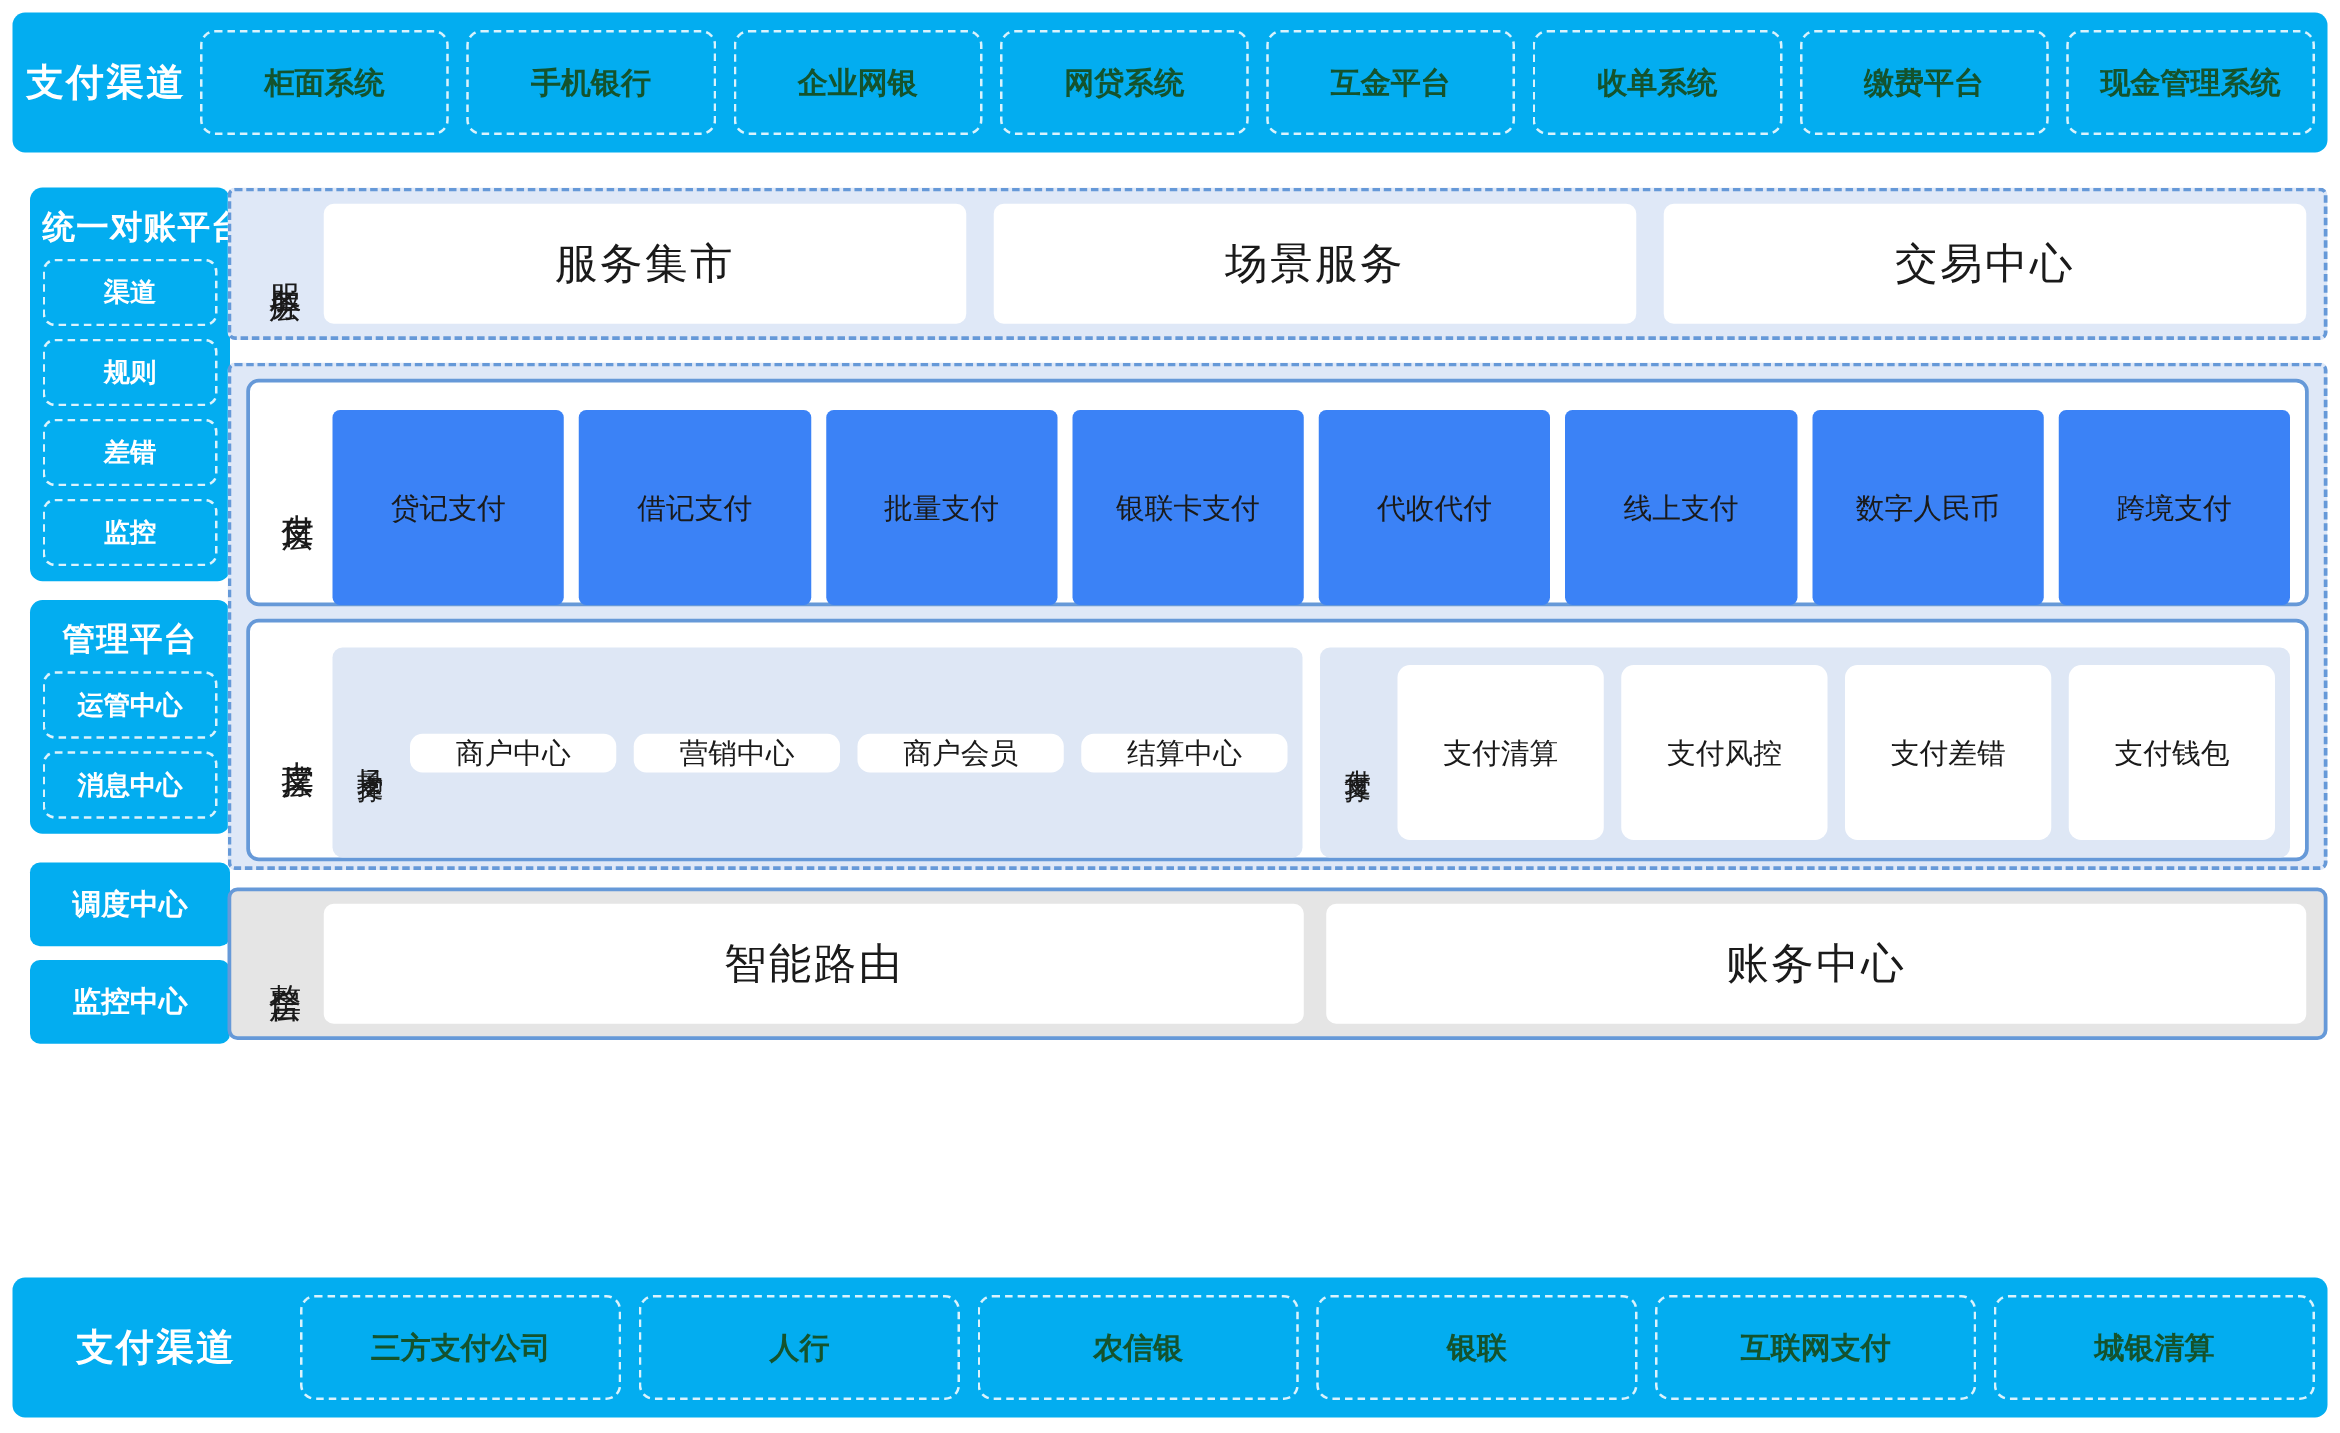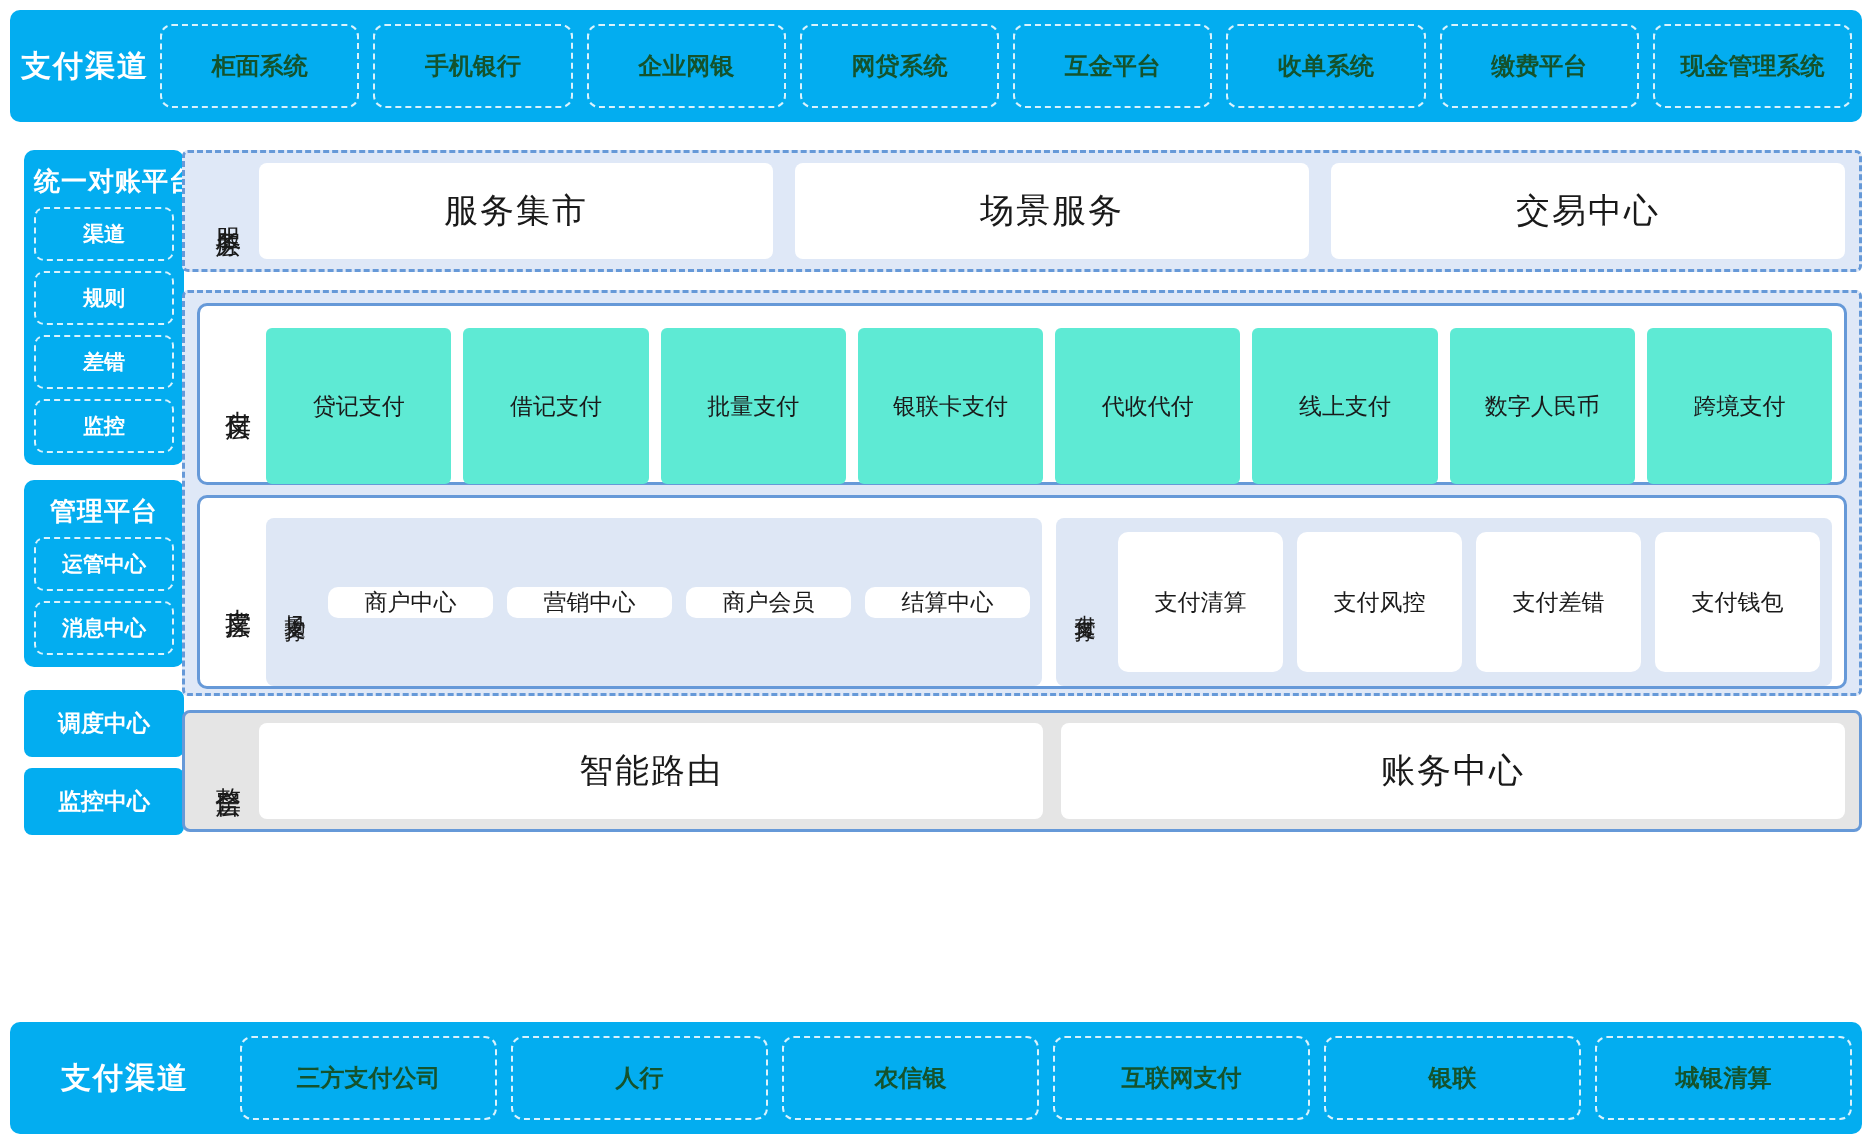--- a/index.html
+++ b/index.html
@@ -162,21 +162,21 @@
     border-radius: 8px;
     display: flex;
     align-items: center;
     justify-content: center;
     font-size: 34px;
     color: #1a1a1a;
     letter-spacing: 2px;
     box-sizing: border-box;
   }
   .tile {
-    background: #5eead4;
+    background: #3b82f6;
     border-radius: 6px;
     display: flex;
     align-items: center;
     justify-content: center;
     font-size: 23px;
     color: #1a1a1a;
     white-space: nowrap;
     box-sizing: border-box;
   }
   .tile-white {
@@ -309,19 +309,19 @@
       </div>
     </div>
   </div>
 
   <div class="cyan-band" style="left:10px; top:1022px; width:1852px; height:112px;">
     <div class="band-title" style="width:230px;">支付渠道</div>
     <div class="band-items">
       <div class="dash-chip">三方支付公司</div>
       <div class="dash-chip">人行</div>
       <div class="dash-chip">农信银</div>
+      <div class="dash-chip">银联</div>
       <div class="dash-chip">互联网支付</div>
-      <div class="dash-chip">银联</div>
       <div class="dash-chip">城银清算</div>
     </div>
   </div>
 
 </div>
 
 </body></html>

